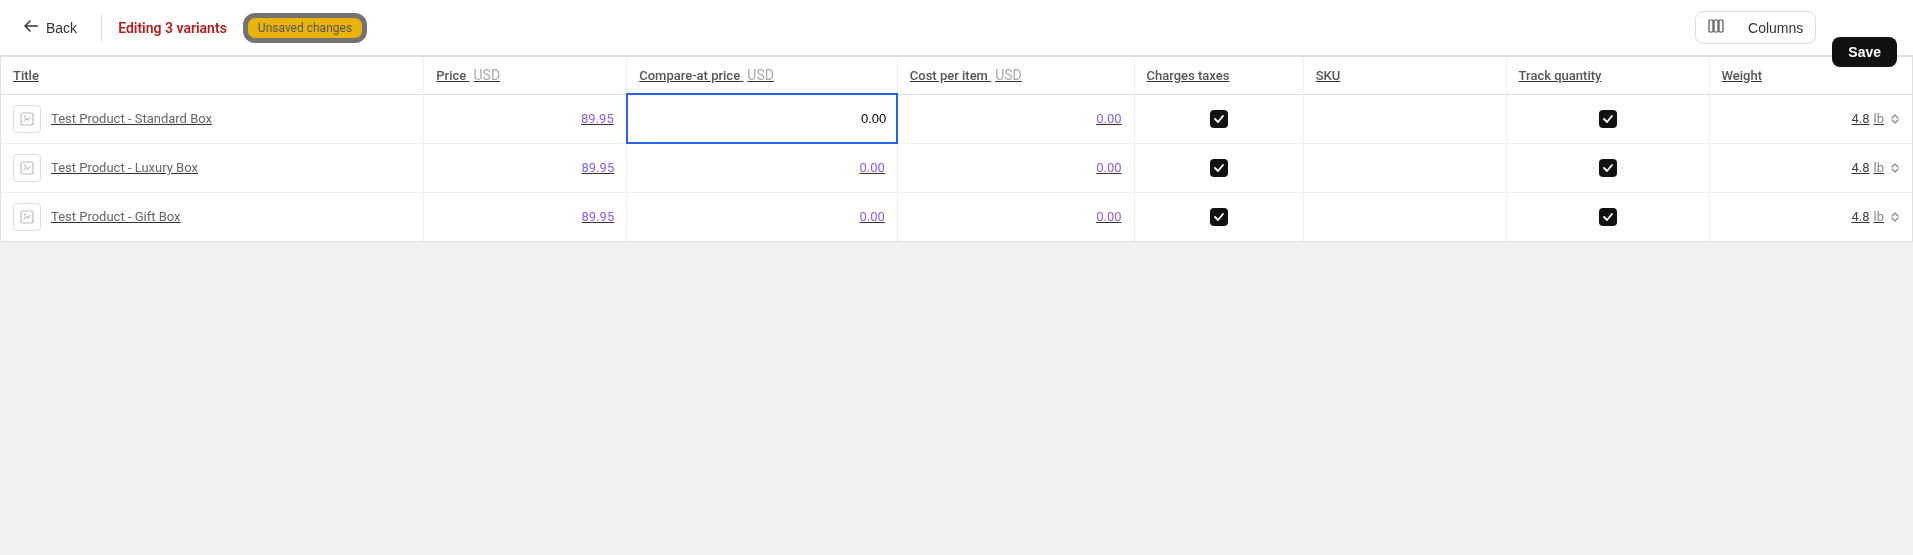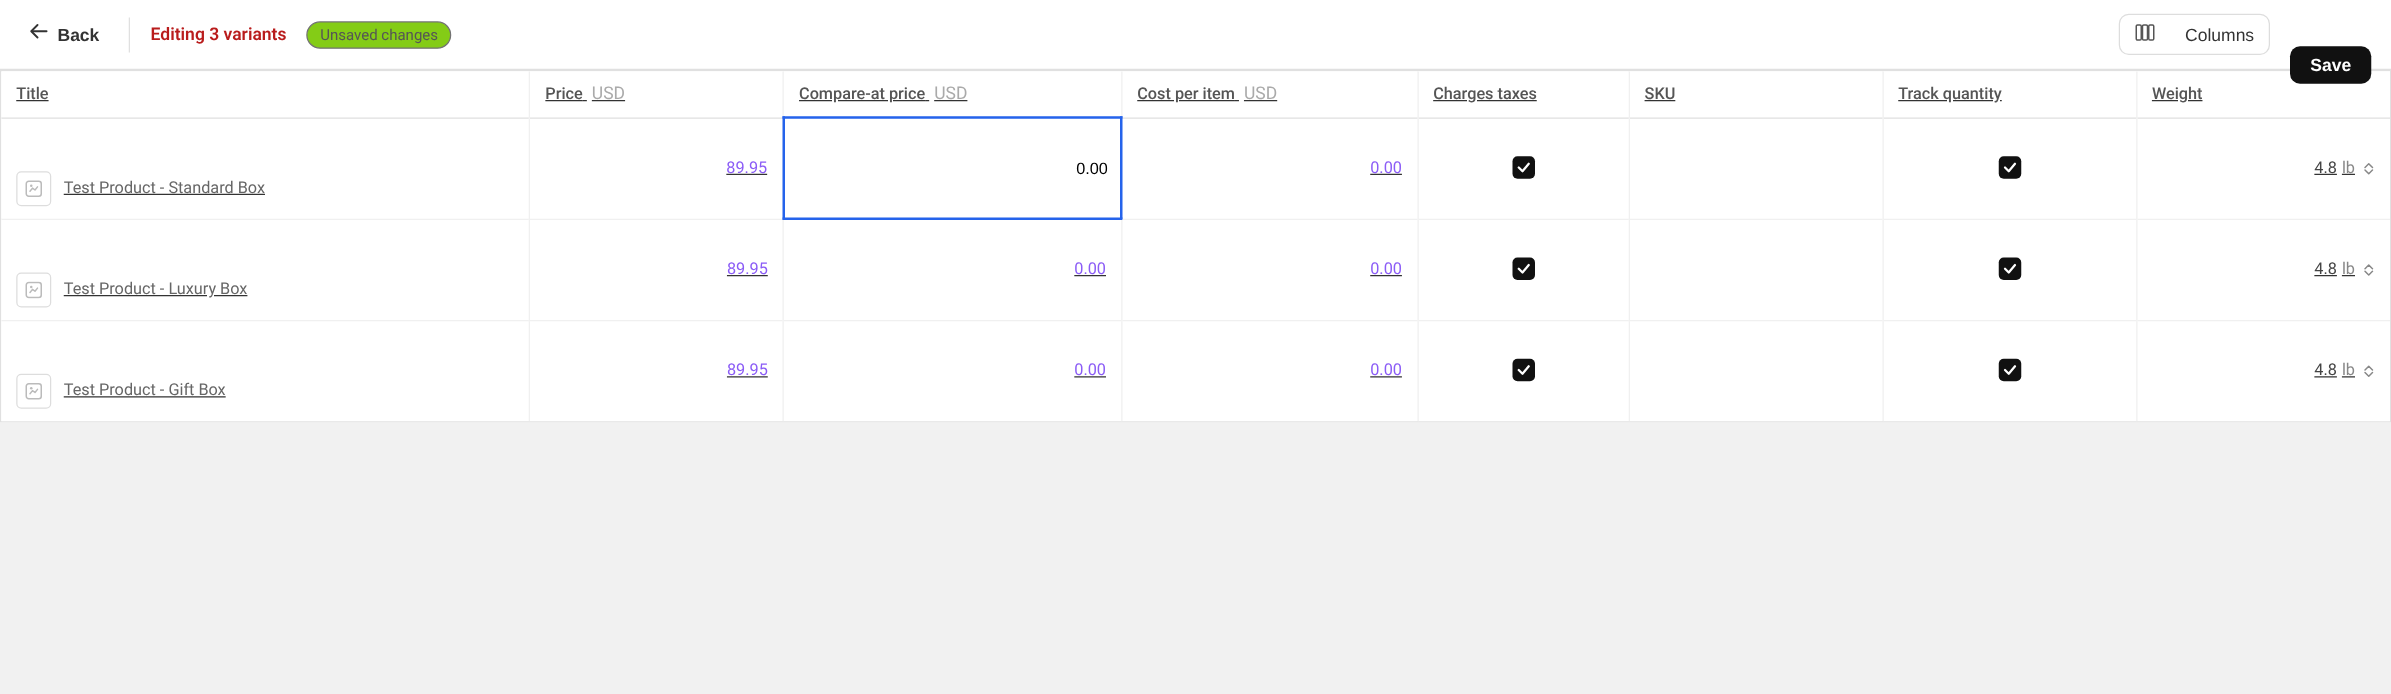--- a/index.html
+++ b/index.html
@@ -24,35 +24,34 @@
       display: flex;
       align-items: center;
       gap: 6px;
       background: none;
       border: none;
       cursor: pointer;
       color: #333;
       font-size: 14px;
       padding: 6px 8px;
       border-radius: 6px;
-      font-weight: bold;
     }
     .toolbar-divider {
       width: 1px;
       height: 28px;
       background: #e0e0e0;
     }
     .editing-title {
       font-weight: 600;
       font-size: 14px;
       color: #b91c1c;
     }
     .unsaved-badge {
-      background: #84cc16;
-      border: 1px solid #737373;
+      background: #eab308;
+      border: 5px solid #737373;
       border-radius: 12px;
       padding: 3px 10px;
       font-size: 12px;
       color: #555;
     }
     .toolbar-spacer { flex: 1; }
     .columns-btn {
       display: flex;
       align-items: center;
       gap: 24px;
@@ -136,21 +135,20 @@
     }
 
     .td-center {
       text-align: center;
     }
 
     .product-cell {
       display: flex;
       align-items: center;
       gap: 10px;
-      margin-top: 32px;
     }
 
     .product-icon {
       width: 28px;
       height: 28px;
       border: 1px solid #ddd;
       border-radius: 4px;
       display: flex;
       align-items: center;
       justify-content: center;

